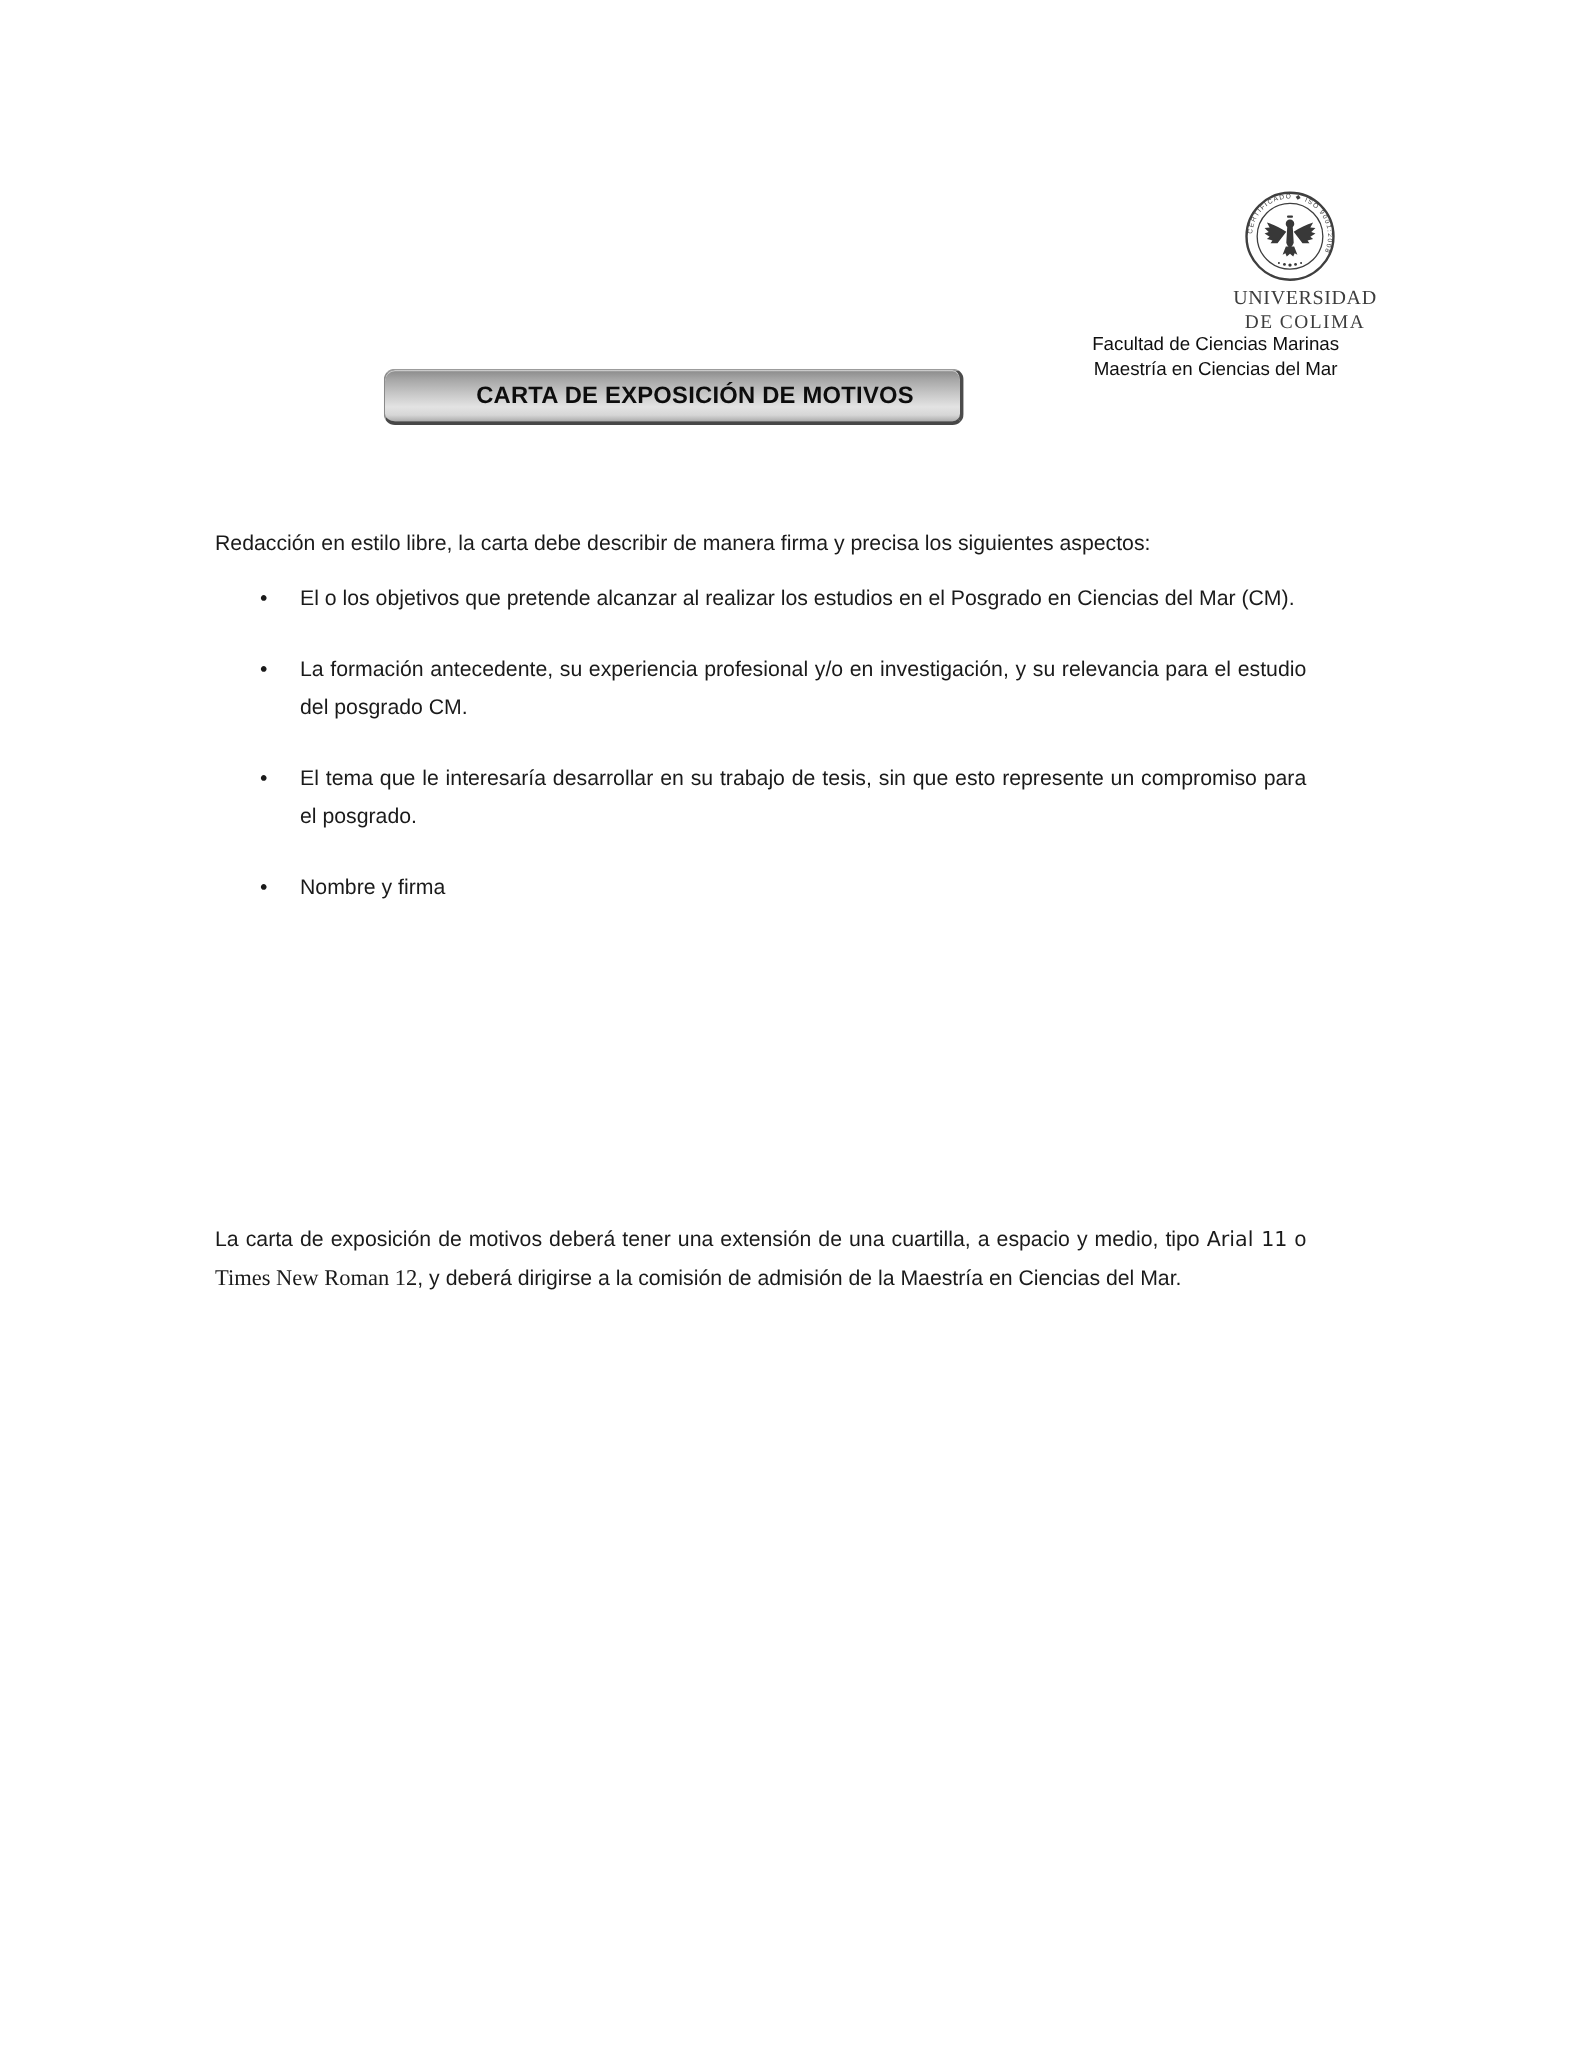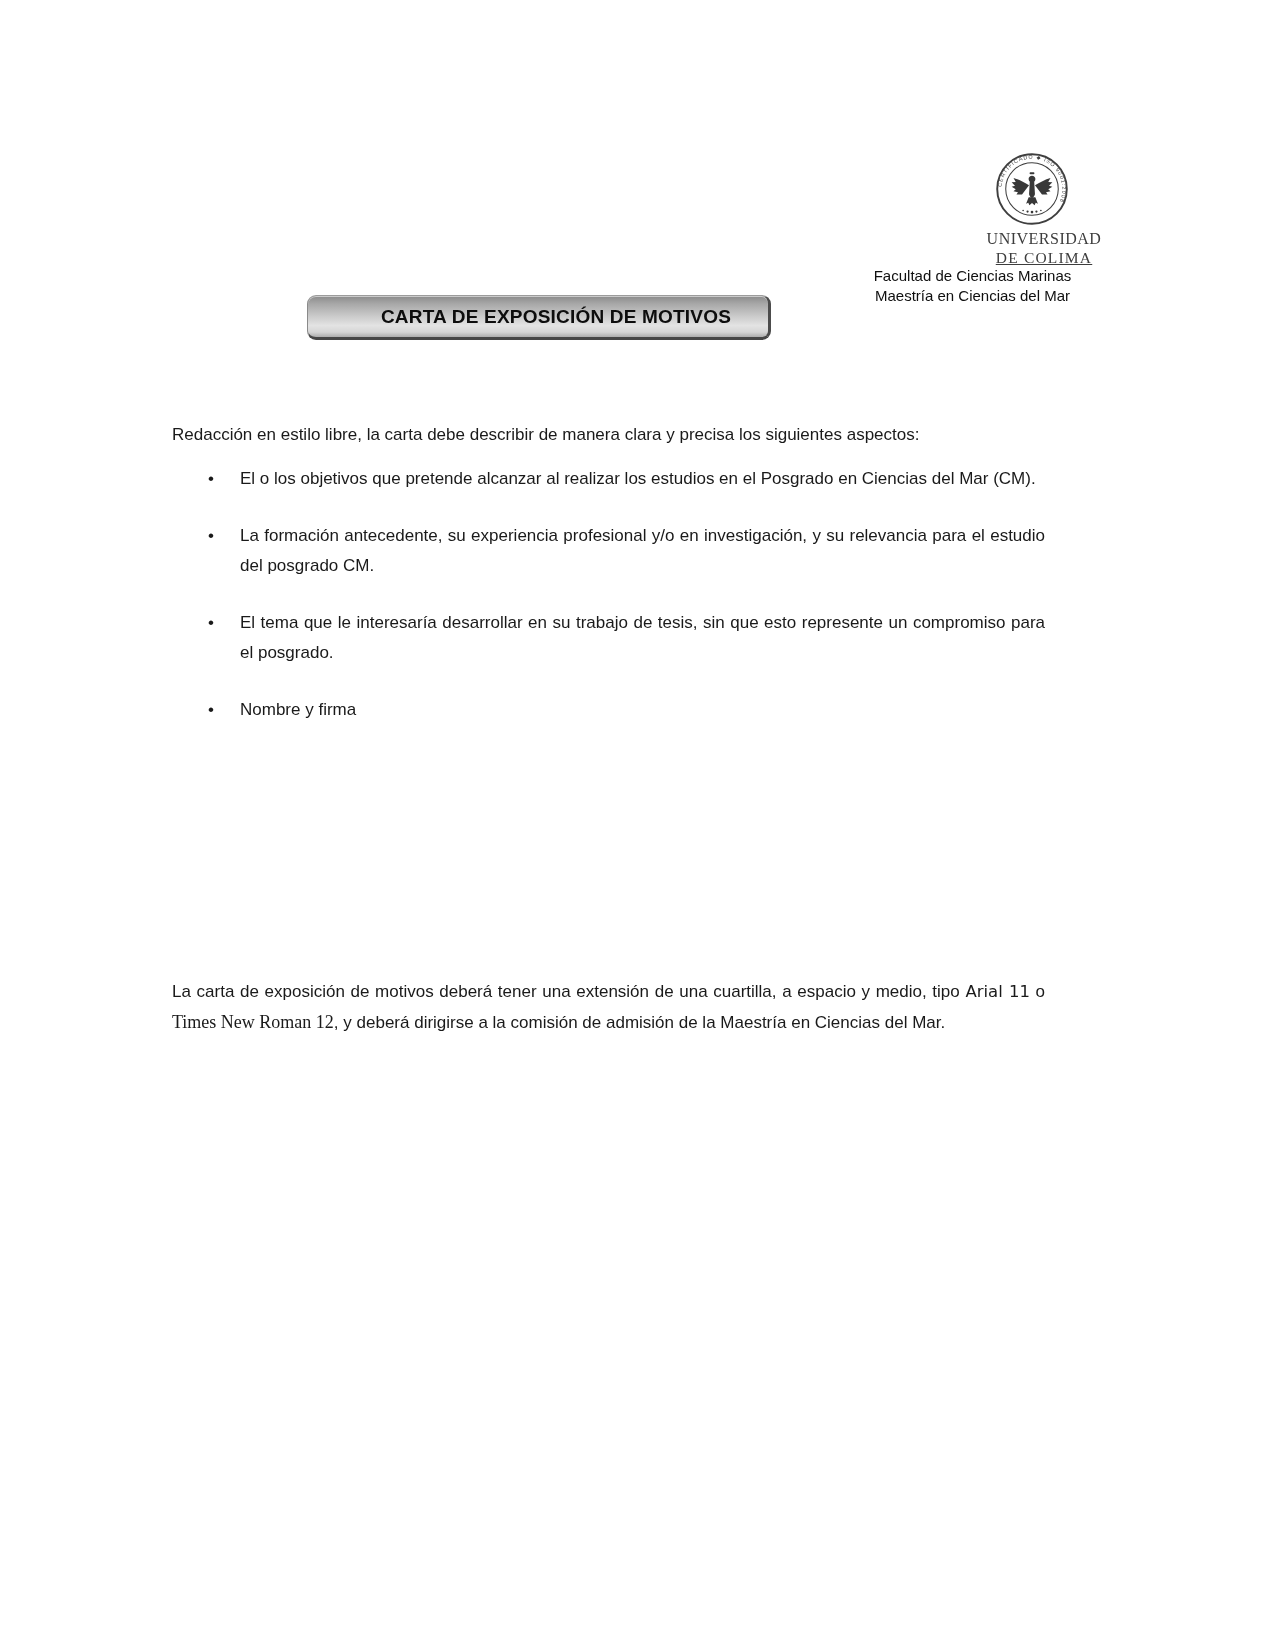--- a/index.html
+++ b/index.html
@@ -11,21 +11,21 @@
   
   .seal{position:absolute;left:995px;top:152px;width:74px;height:74px;}
   .wordmark1{
     position:absolute;left:979px;top:230px;width:130px;text-align:center;
     font-family:"Liberation Serif",serif;font-size:16px;letter-spacing:.5px;
     color:#3d3d3d;white-space:nowrap;line-height:18px;
   }
   .wordmark2{
     position:absolute;left:979px;top:249px;width:130px;text-align:center;
     font-family:"Liberation Serif",serif;font-size:15.5px;letter-spacing:1.2px;
-    color:#3d3d3d;white-space:nowrap;line-height:17px;text-decoration:underline;
+    color:#3d3d3d;white-space:nowrap;line-height:17px;
   }
   .dept{
     position:absolute;left:820px;top:266px;width:305px;text-align:center;
     font-size:15px;line-height:19.5px;color:#0f0f0f;
   }
 
   
   .banner{
     position:absolute;left:307px;top:295px;width:424px;height:41px;
     border-radius:9px;box-sizing:content-box;
@@ -94,21 +94,21 @@
     <div class="dept">
       <div>Facultad de Ciencias Marinas</div>
       <div>Maestría en Ciencias del Mar</div>
     </div>
   </div>
 
   <div class="banner">
     <span class="banner-title">CARTA DE EXPOSICIÓN DE MOTIVOS</span>
   </div>
 
-  <p class="intro">Redacción en estilo libre, la carta debe describir de manera clara y precisa los siguientes aspectos:</p>
+  <p class="intro">Redacción en estilo libre, la carta debe describir de manera firma y precisa los siguientes aspectos:</p>
 
   <ul class="bullets">
     <li>El o los objetivos que pretende alcanzar al realizar los estudios en el Posgrado en Ciencias del Mar (CM).</li>
     <li>La formación antecedente, su experiencia profesional y/o en investigación, y su relevancia para el estudio del posgrado  CM.</li>
     <li>El tema que le interesaría desarrollar en su trabajo de tesis, sin que esto represente un compromiso para el posgrado.</li>
     <li>Nombre y firma</li>
   </ul>
 
   <p class="closing"><span>La carta de exposición de motivos deberá tener una extensión de una cuartilla, a espacio y medio, tipo </span><span class="arial">Arial 11</span><span> o </span><span class="times">Times New Roman 12</span><span>, y deberá dirigirse a la comisión de admisión de la Maestría en Ciencias del Mar.</span></p>
 

